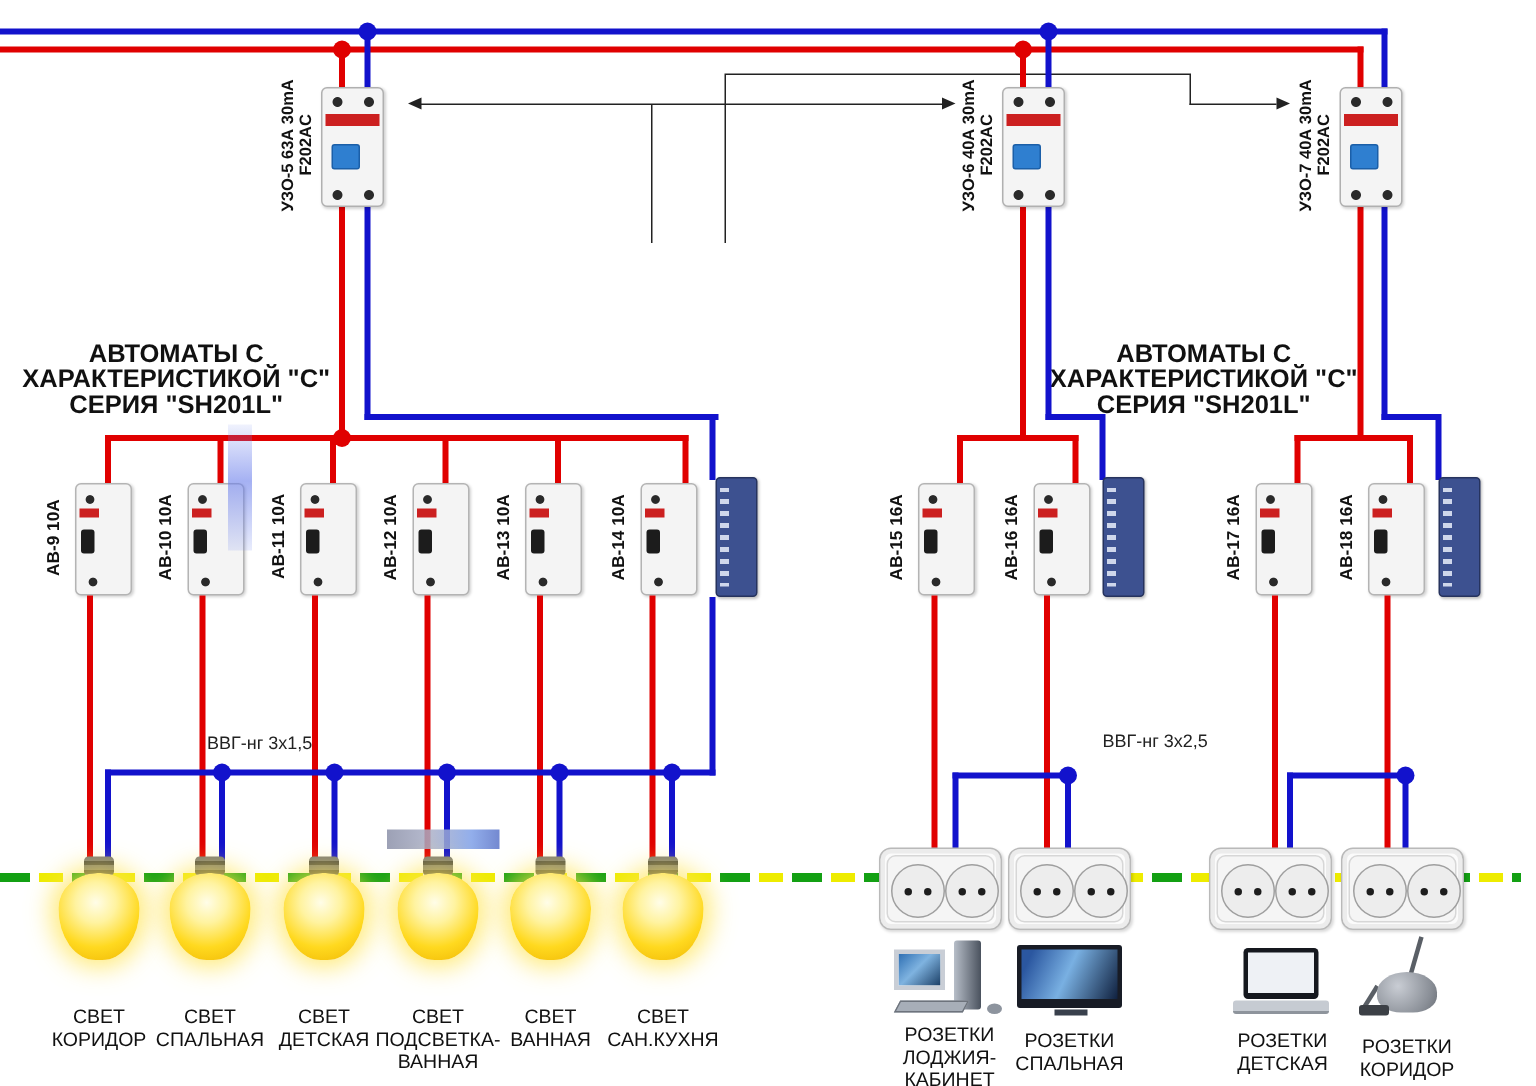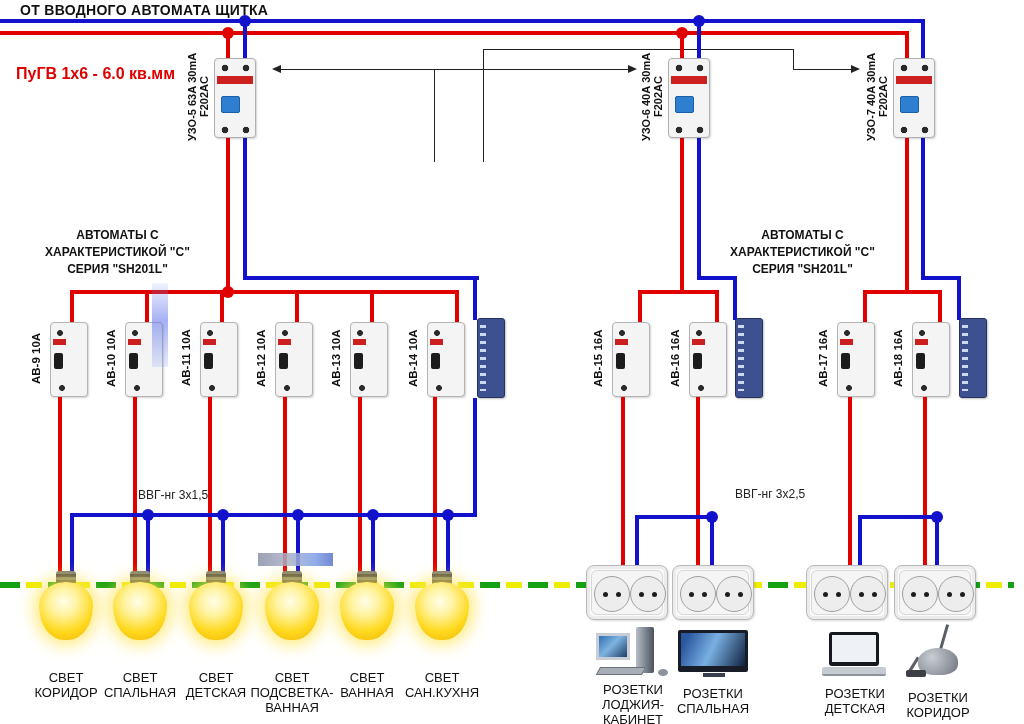--- a/index.html
+++ b/index.html
@@ -10,21 +10,21 @@
   .r{background:#e00000;}
   .b{background:#1212cc;}
   .k{background:#222;}
   .dot{position:absolute;width:12px;height:12px;border-radius:50%;}
   .dr{background:#e00000;} .db{background:#1212cc;}
   .ah{position:absolute;width:0;height:0;border-top:4px solid transparent;border-bottom:4px solid transparent;}
   .ah.l{border-right:9px solid #222;} .ah.rgt{border-left:9px solid #222;}
   
   .h1{position:absolute;font-size:14px;font-weight:bold;letter-spacing:.3px;}
   .rednote{position:absolute;color:#e00000;font-weight:bold;font-size:16px;line-height:20px;}
-  .grplbl{position:absolute;text-align:center;font-weight:bold;font-size:12px;line-height:17px;}
+  .grplbl{position:absolute;text-align:center;font-weight:bold;font-size:17px;line-height:17px;}
   .infobox{position:absolute;left:390px;top:162px;width:158px;height:74px;border:1px solid #8a8a8a;
            background:#fff;text-align:center;font-weight:bold;font-size:13.5px;line-height:19px;padding-top:7px;box-sizing:border-box;}
   .infobox .hl{color:#e00000;}
   .cable{position:absolute;font-size:12px;color:#222;}
   .lbl{position:absolute;text-align:center;font-size:13px;line-height:15px;color:#111;}
   .vtext{position:absolute;writing-mode:vertical-rl;transform:rotate(180deg);font-weight:bold;
          color:#111;text-align:center;white-space:nowrap;}
   .vbrk{font-size:11.5px;width:18px;height:88px;top:314px;line-height:13px;}
   .vrcd{font-size:11px;width:26px;height:118px;top:38px;line-height:12px;}
   .vrcd div{display:block;}
@@ -86,22 +86,20 @@
   .vac-body{position:absolute;left:16px;top:22px;width:40px;height:27px;border-radius:50% 50% 40% 40%;
         background:radial-gradient(circle at 35% 35%,#c9cdd4,#8a8f97 70%,#6a6f76);}
   .vac-noz{position:absolute;left:4px;top:44px;width:20px;height:7px;background:#3c4046;border-radius:2px;}
   .vac-tube{position:absolute;left:10px;top:30px;width:3px;height:18px;background:#5a5f66;transform:rotate(32deg);}
 </style>
 </head>
 <body>
 
 <div id="stage">
 
-  <div class="h1" style="left:20px;top:2px;">ОТ ВВОДНОГО АВТОМАТА ЩИТКА</div>
-  <div class="rednote" style="left:16px;top:64px;">ПуГВ 1х6  - 6.0 кв.мм</div>
 
   <div class="w b" style="left:0;top:19px;width:925px;height:4px;"></div>
   <div class="w r" style="left:0;top:31px;width:909px;height:4px;"></div>
 
   <div class="w k" style="left:434px;top:70px;width:1px;height:92px;"></div>
   <div class="w k" style="left:280px;top:69px;width:348px;height:1px;"></div>
   <div class="ah l" style="left:272px;top:65px;"></div>
   <div class="ah rgt" style="left:628px;top:65px;"></div>
   <div class="w k" style="left:483px;top:50px;width:1px;height:112px;"></div>
   <div class="w k" style="left:483px;top:49px;width:311px;height:1px;"></div>

